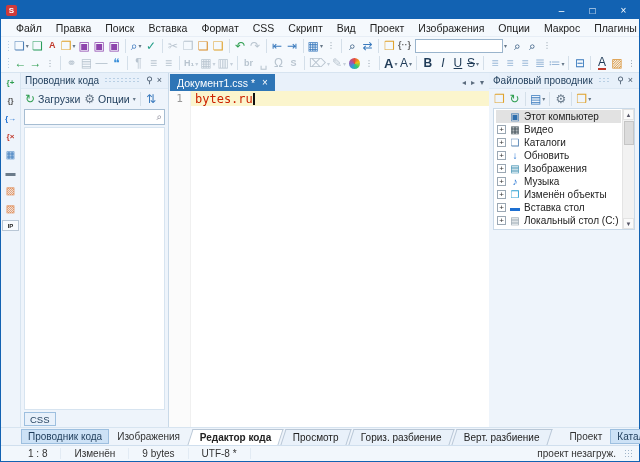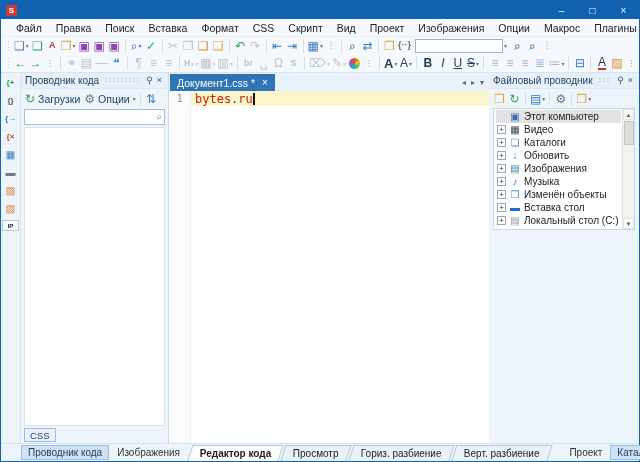--- a/index.html
+++ b/index.html
@@ -474,14 +474,22 @@
         <div class="vtab">
           <span>Верт. разбиение</span>
         </div>
       </div>
     <div class="br">
         <span class="btab">Проект</span>
         <span class="btab active">Каталоги</span>
       </div>
   </div>
 
+  <div class="statusbar">
+    <span class="sseg">1 : 8</span>
+    <span class="sseg">Изменён</span>
+    <span class="sseg">9 bytes</span>
+    <span class="sseg">UTF-8 *</span>
+    <span class="sproj">проект незагруж.</span>
+    <span class="sgrip"></span>
+  </div>
 
 </div>
 
 </body></html>

